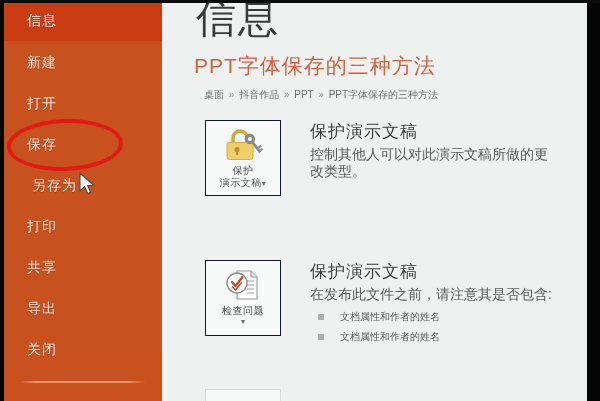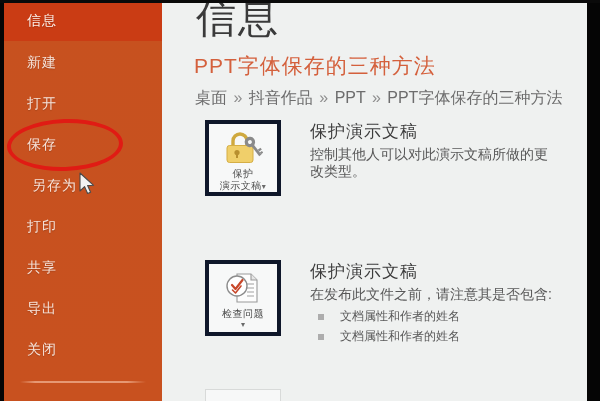--- a/index.html
+++ b/index.html
@@ -91,39 +91,39 @@
   #doc-name {
     position: absolute;
     left: 32px; top: 52px;
     font-size: 21px;
     color: #d4603c;
     letter-spacing: 1px;
     white-space: nowrap;
   }
   #breadcrumb {
     position: absolute;
-    left: 33px; top: 88px;
-    font-size: 16px;
+    left: 42px; top: 88px;
+    font-size: 10px;
     color: #6d6d6d;
     white-space: nowrap;
   }
   #breadcrumb .sep { color: #8e8e8e; padding: 0 2px; }
 
   
   .section {
     position: absolute;
     left: 0;
     width: 425px;
   }
   .sec-tile {
     position: absolute;
     left: 43px; top: 0;
     width: 76px; height: 76px;
     background: #f7f8f8;
-    border: 4px solid #0f172a;
+    border: 1px solid #0f172a;
     box-sizing: border-box;
     text-align: center;
   }
   .tile-icon {
     height: 40px;
     display: flex;
     align-items: center;
     justify-content: center;
     margin-top: 4px;
   }
@@ -153,27 +153,26 @@
     line-height: 17px;
     margin: 0;
     width: 248px;
   }
   .sec-list {
     list-style: none;
     margin: 4px 0 0 0;
     padding: 0;
   }
   .sec-list li {
-    font-size: 12px;
+    font-size: 10px;
     color: #585858;
     line-height: 20px;
     padding-left: 30px;
     position: relative;
     white-space: nowrap;
-    font-family: Liberation Mono, monospace;
   }
   .sec-list li::before {
     content: "";
     position: absolute;
     left: 8px; top: 7px;
     width: 6px; height: 6px;
     background: #adadad;
   }
 
   

